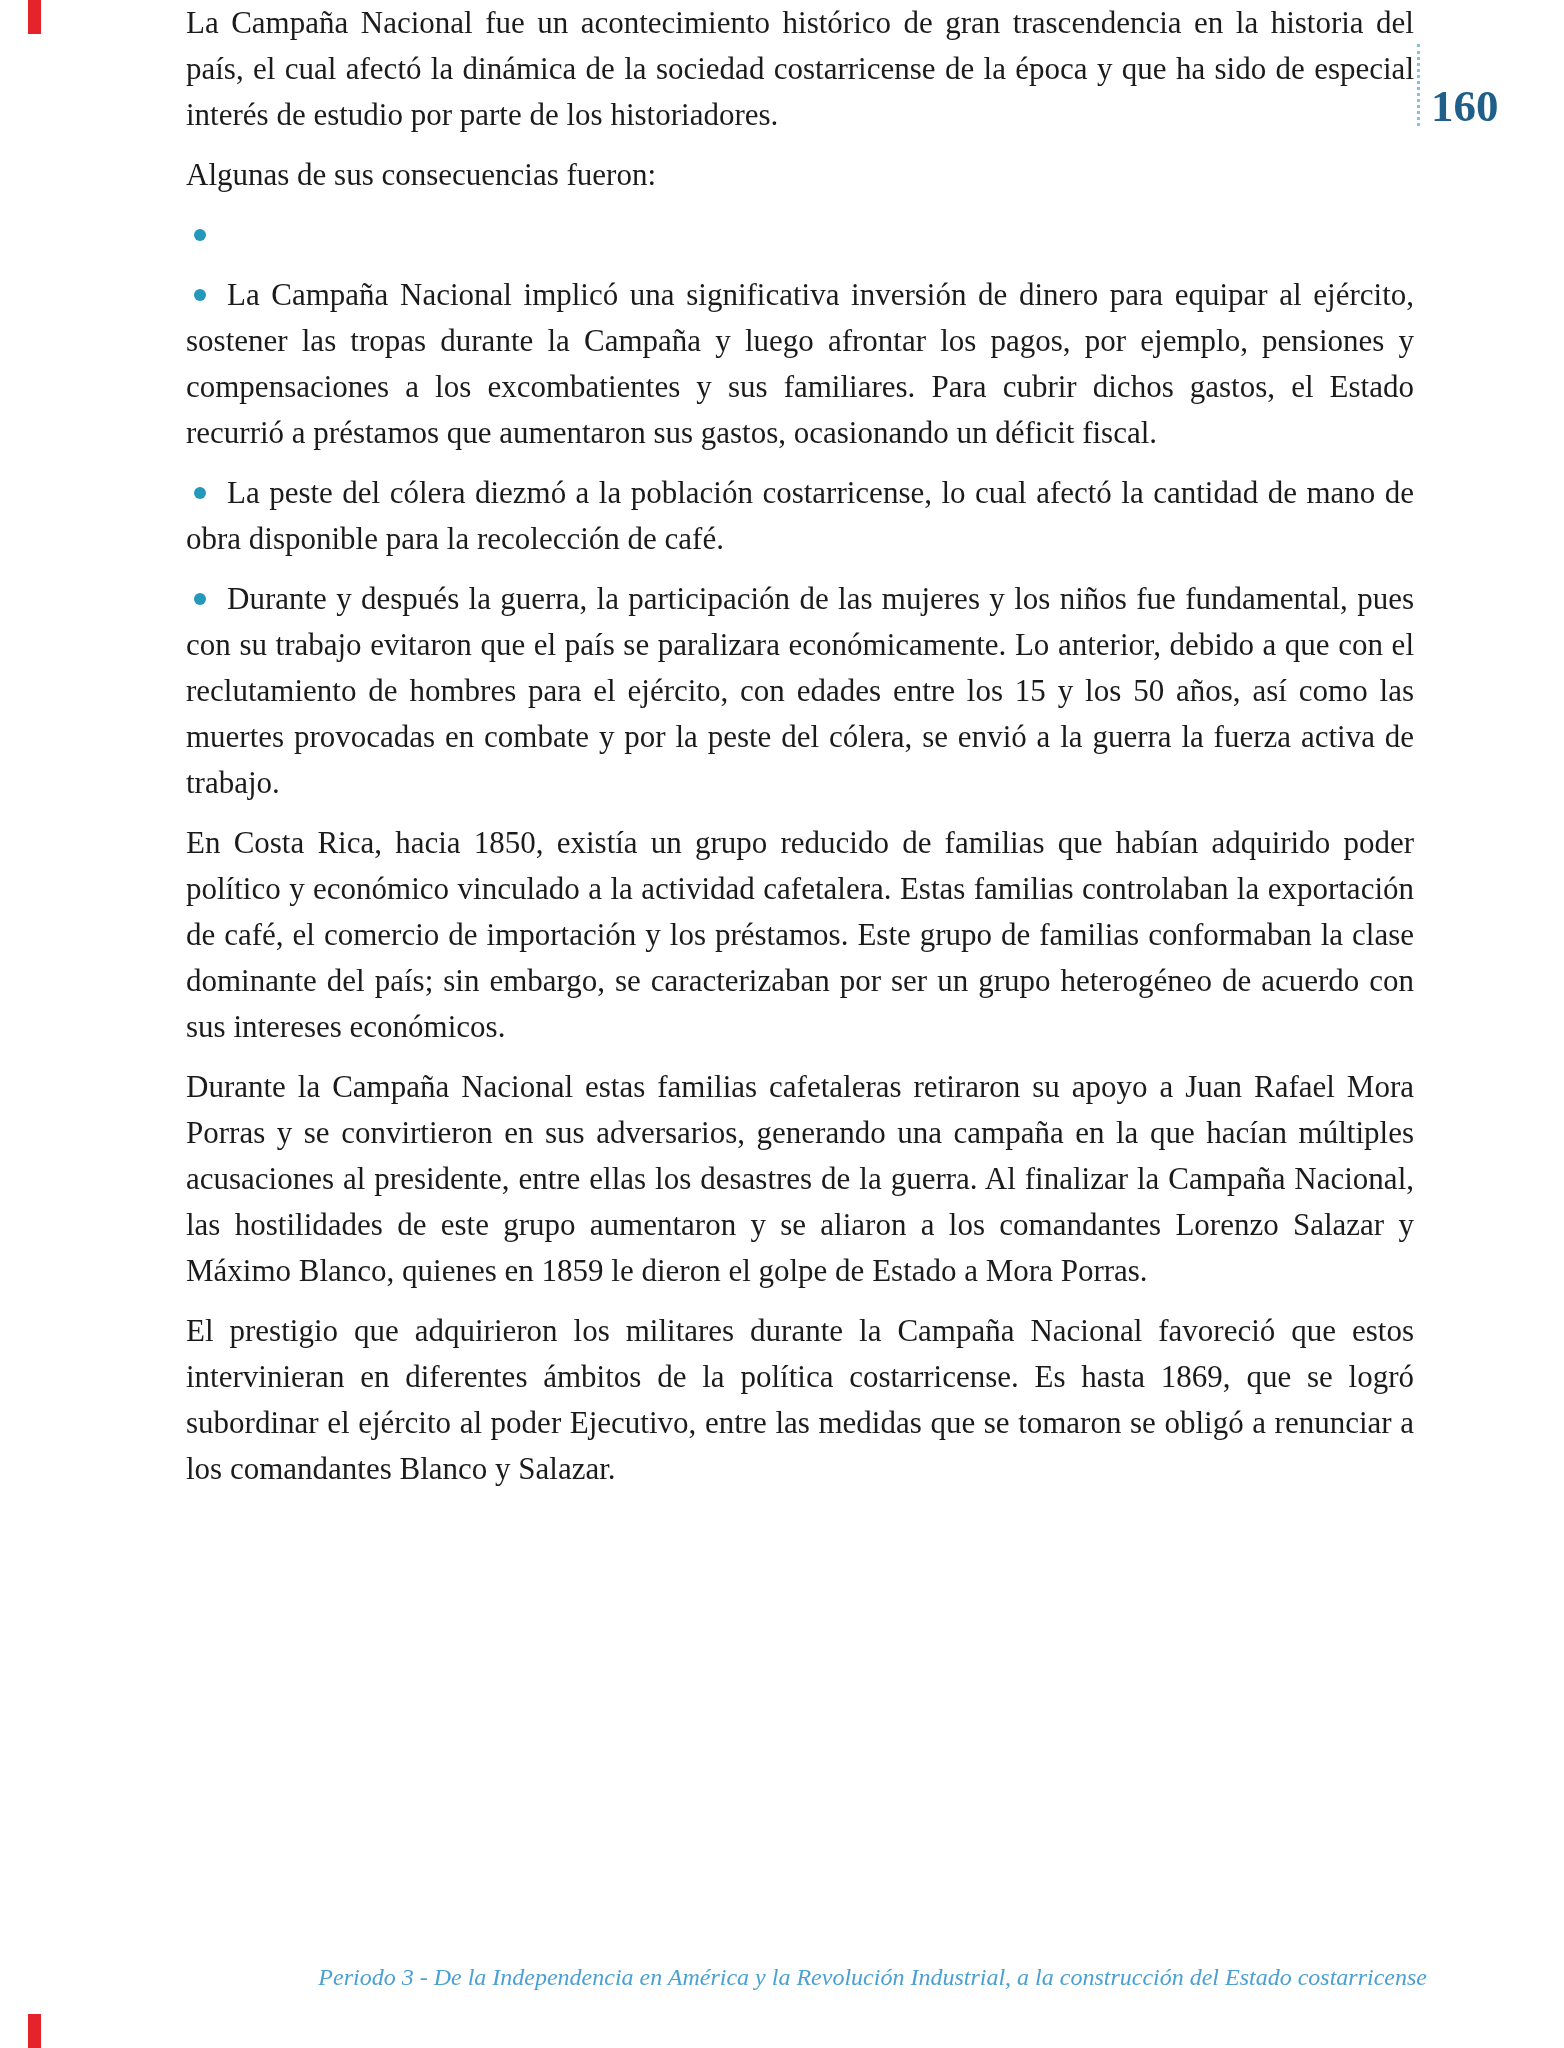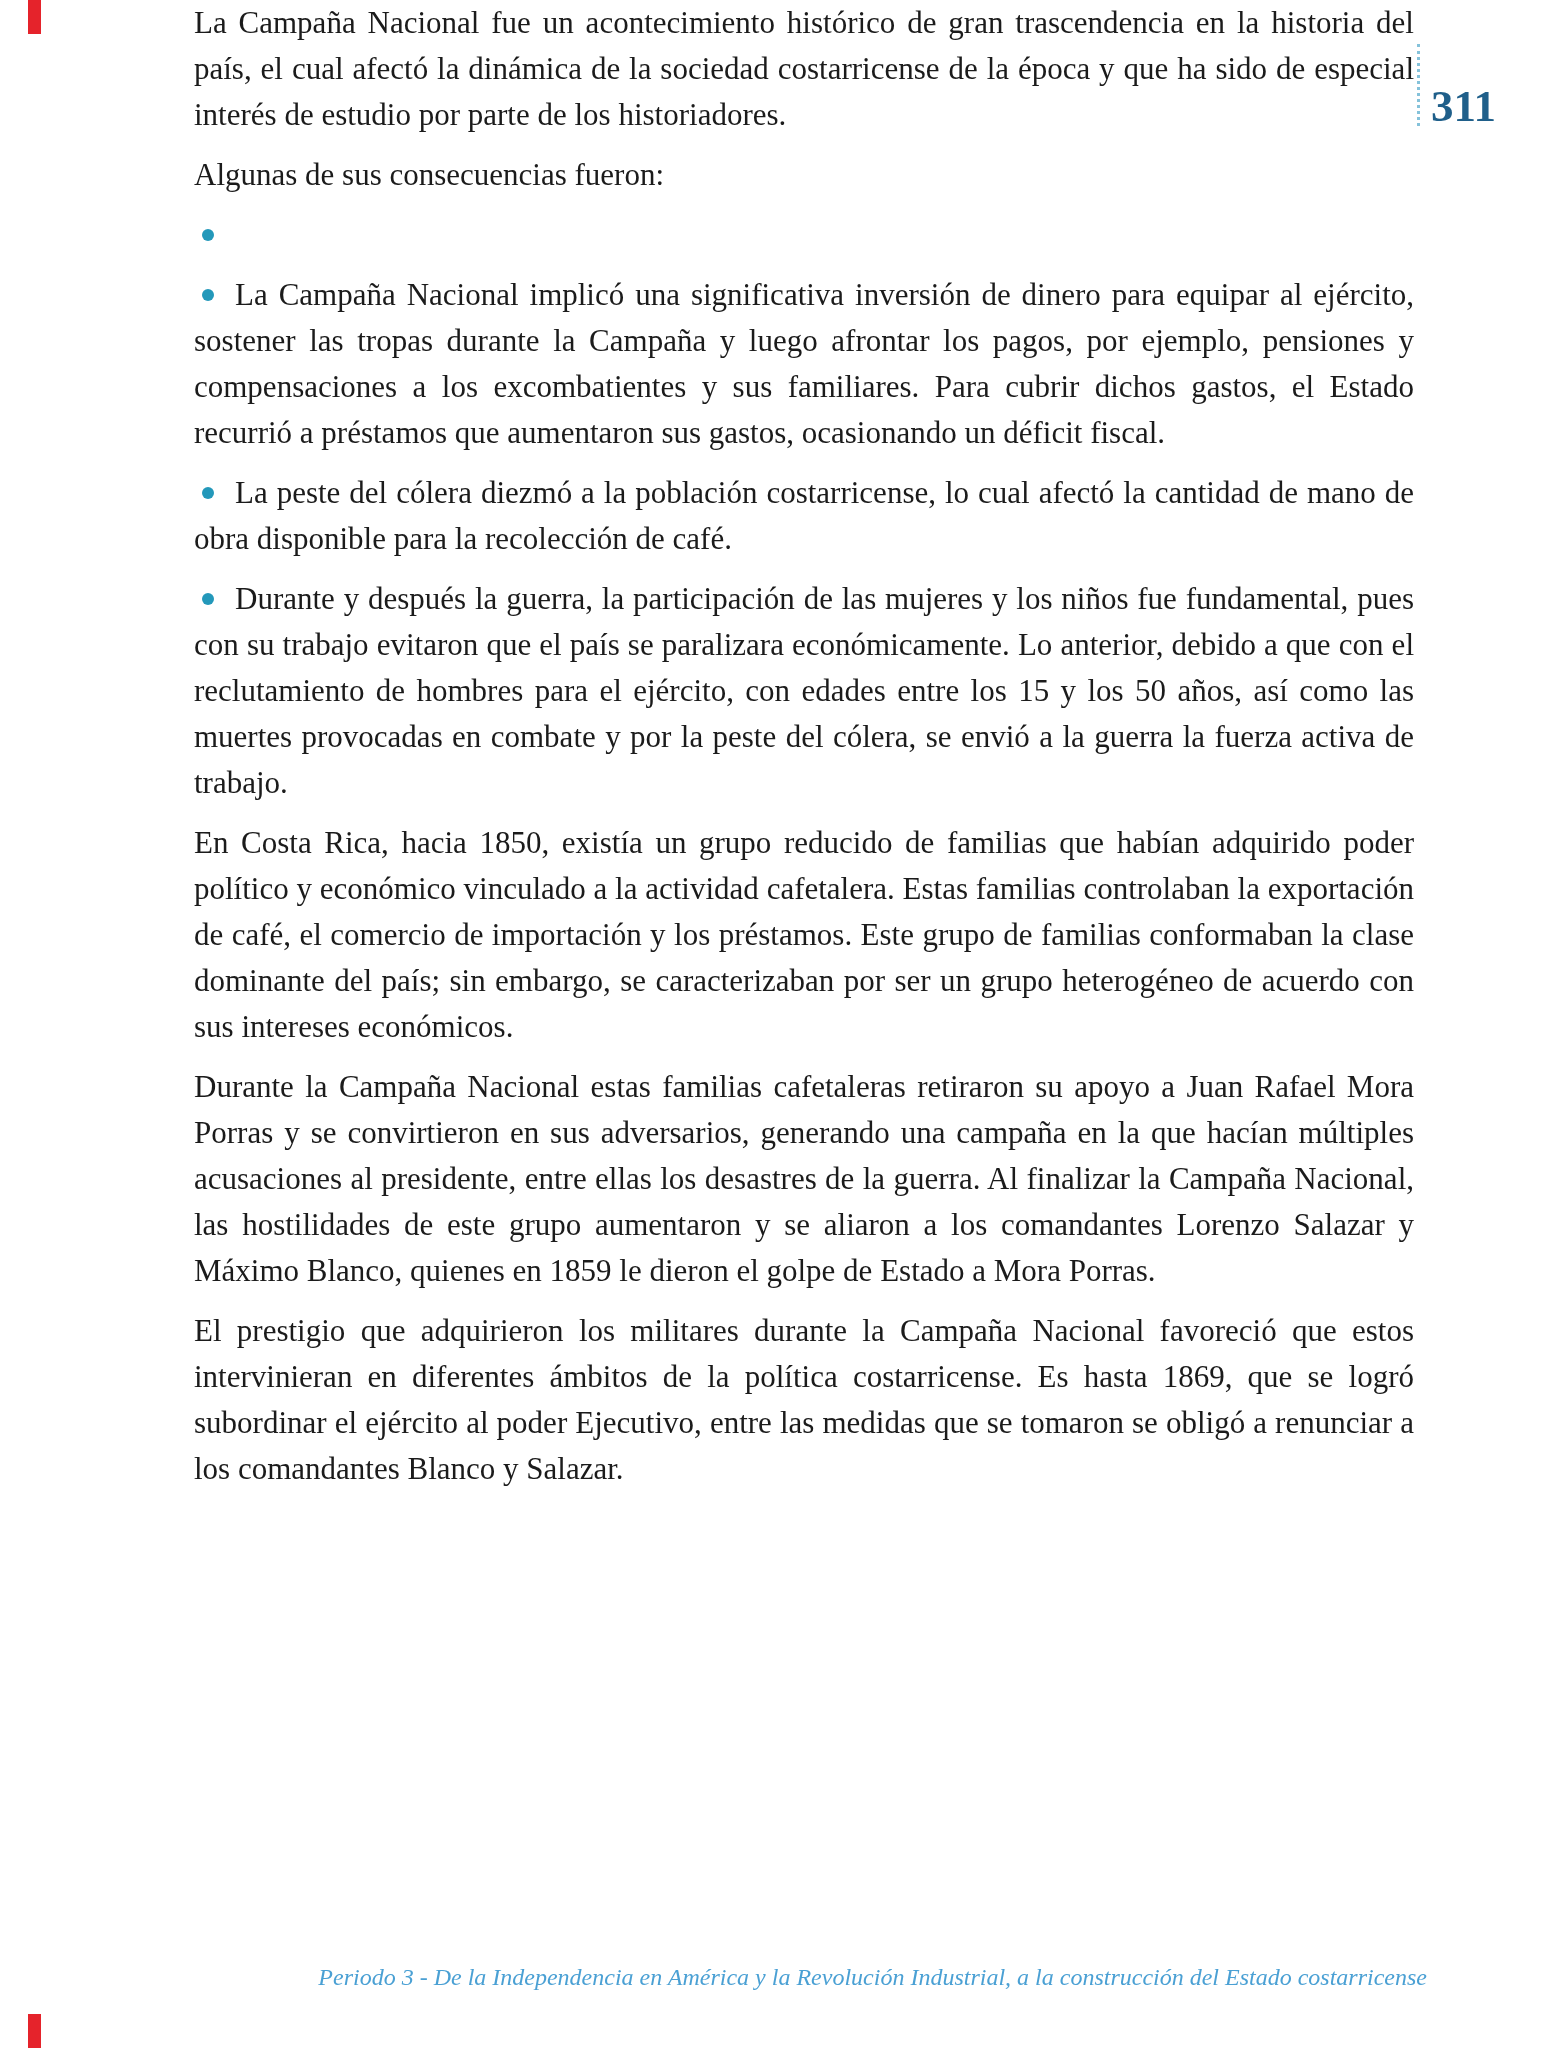--- a/index.html
+++ b/index.html
@@ -46,21 +46,21 @@
     font-weight: bold;
     letter-spacing: -0.5px;
     color: var(--heading_teal, #2aa4c2);
   }
   h1.h { margin: 170px 0 12px 0; }
   h2.h { margin: 16px 0 12px 0; }
 
   .p, .li {
     font-size: 31px;
     line-height: 46px;
-    margin: 0 0 14px 16px;
+    margin: 0 0 14px 8px;
     text-align: justify;
     color: var(--body_text, #1b1b1b);
   }
   .li { text-indent: 8px; }
   .dot {
     display: inline-block;
     width: 12px;
     height: 12px;
     border-radius: 50%;
     background: var(--bullet_teal, #2aa4c2);
@@ -81,21 +81,21 @@
 </style>
 </head>
 <body>
 
 <div class="page">
 
   <div class="crop-mark crop-top"></div>
   <div class="crop-mark crop-bottom"></div>
 
   <div class="dotted-rule"></div>
-  <div class="pagenum">311</div>
+  <div class="pagenum">160</div>
 
   <main class="content">
 
 
     <p class="p">La Campaña Nacional fue un acontecimiento histórico de gran trascendencia en la historia del país, el cual afectó la dinámica de la sociedad costarricense de la época y que ha sido de especial interés de estudio por parte de los historiadores.</p>
     <p class="p">Algunas de sus consecuencias fueron:</p>
 
     <div class="li"><span class="dot"></span></div>
     <div class="li"><span class="dot"></span><span>La Campaña Nacional implicó una significativa inversión de dinero para equipar al ejército, sostener las tropas durante la Campaña y luego afrontar los pagos, por ejemplo, pensiones y compensaciones a los excombatientes y sus familiares. Para cubrir dichos gastos, el Estado recurrió a préstamos que aumentaron sus gastos, ocasionando un déficit fiscal.</span></div>
     <div class="li"><span class="dot"></span><span>La peste del cólera diezmó a la población costarricense, lo cual afectó la cantidad de mano de obra disponible para la recolección de café.</span></div>

